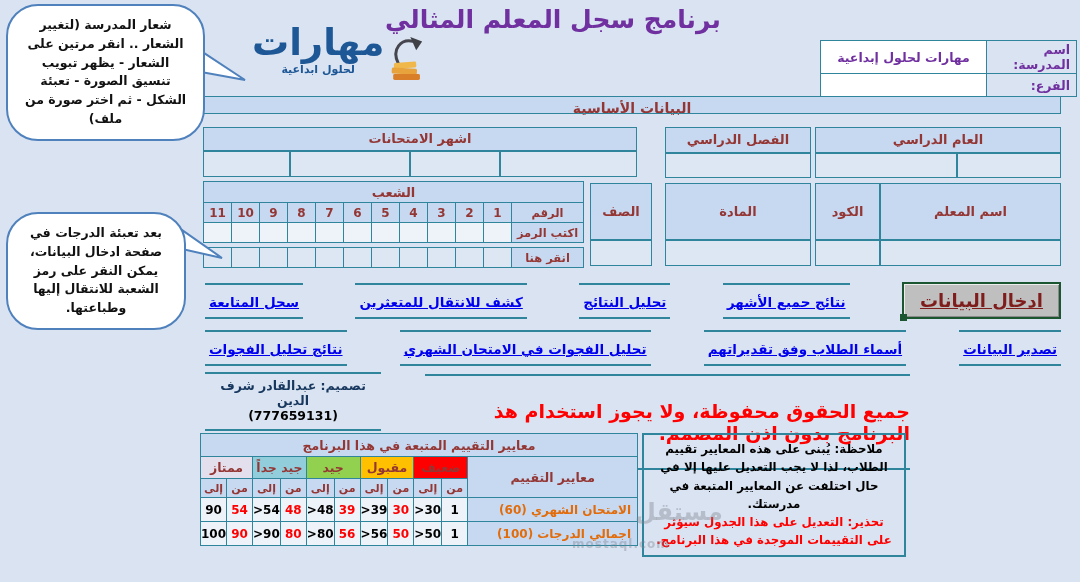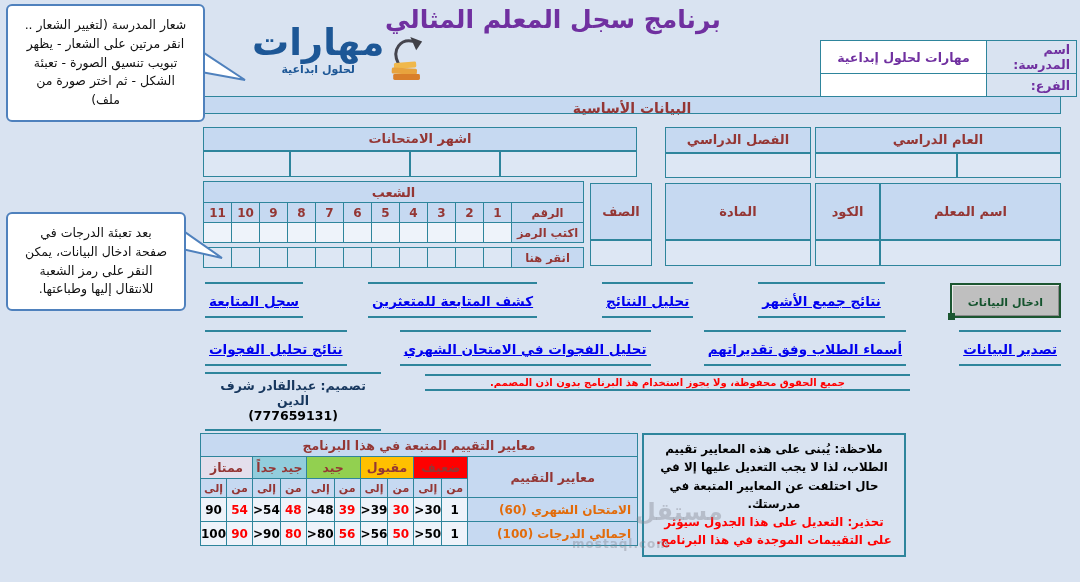--- a/index.html
+++ b/index.html
@@ -4,22 +4,22 @@
 <style>
   :root{
     --bg:#d9e3f1; --hd:#c6d9f1; --cell:#dde7f4; --bord:#2e859c;
     --maroon:#943634; --purple:#7030a0; --link:#0000ee; --red:#ff0000; --orange:#e26b0a;
   }
   *{box-sizing:border-box;margin:0;padding:0;font-family:"DejaVu Sans",sans-serif;}
   html,body{background:#fff;}
   .stage{position:relative;width:1080px;height:582px;background:var(--bg);overflow:hidden;direction:rtl;}
   .abs{position:absolute;}
   
-  .bubble{background:#fff;border:2px solid #4f81bd;border-radius:6px;padding:10px 16px;
-          font-size:12.5px;font-weight:normal;color:#111;text-align:center;line-height:1.5;z-index:4;}
+  .bubble{background:#fff;border:2px solid #4f81bd;border-radius:32px;padding:10px 16px;
+          font-size:12.5px;font-weight:bold;color:#111;text-align:center;line-height:1.5;z-index:4;}
   .tail{z-index:3;}
   
   .logo{display:flex;align-items:flex-start;gap:4px;z-index:2;}
   .logo-txtwrap{display:flex;flex-direction:column;align-items:center;}
   .logo-name{color:#1d5796;font-size:37px;font-weight:bold;line-height:1;}
   .logo-tag{color:#1d5796;font-size:11px;font-weight:bold;margin-top:2px;}
   
   .title{color:var(--purple);font-size:25px;font-weight:bold;text-align:center;}
   
   table{border-collapse:collapse;}
@@ -43,28 +43,28 @@
   .sections .codecell{background:#eef3fa;width:28px;}
   .sections .clickcell{background:var(--cell);width:28px;}
   .sections .shd{height:21px;font-size:13px;}
   
   .navrow{display:flex;justify-content:space-between;align-items:center;direction:rtl;}
   .navcell{border-top:2px solid var(--bord);border-bottom:2px solid var(--bord);padding:7px 4px 6px;}
   .navcell span{color:var(--link);text-decoration:underline;font-weight:bold;font-size:13.5px;}
   .navbtn{background:#bfbfbf;border:2px solid #1c5631;padding:6px 16px;position:relative;
           box-shadow:inset 1px 1px 0 #ececec,inset -1px -1px 0 #8a8a8a;}
   .navbtn::after{content:"";position:absolute;left:-4px;bottom:-4px;width:7px;height:7px;background:#1c5631;}
-  .navbtn span{color:#14532d;font-weight:bold;font-size:11px;}
+  .navbtn span{color:#7f1d1d;text-decoration:underline;font-weight:bold;font-size:18px;}
   
   .designer{border-top:2px solid var(--bord);border-bottom:2px solid var(--bord);
             text-align:center;padding:4px 0 6px;font-size:12.5px;font-weight:bold;}
   .designer .l1{color:#17375e;}
   .designer .l2{color:#000;direction:ltr;}
   .copyright{border-top:2px solid var(--bord);border-bottom:2px solid var(--bord);
-             color:var(--red);font-weight:bold;font-size:10px;text-align:center;padding:1px 0;}
+             color:var(--red);font-weight:bold;font-size:19px;text-align:right;padding:24px 0;}
   
   .criteria td{text-align:center;font-weight:bold;}
   .criteria .ttl{background:var(--hd);color:var(--maroon);font-size:12.5px;height:23px;}
   .criteria .cat{font-size:12.5px;color:var(--maroon);height:22px;}
   .criteria .ft{background:var(--hd);color:var(--maroon);font-size:11px;height:19px;width:26px;}
   .criteria .collab{background:var(--hd);color:var(--maroon);font-size:12.5px;width:170px;}
   .criteria .rowlab{background:var(--hd);color:var(--orange);font-size:12px;text-align:right;padding-right:6px;height:24px;}
   .criteria .num{background:#eef3fa;color:#000;font-size:12px;direction:ltr;}
   .criteria .num.red{color:var(--red);}
   
@@ -219,21 +219,21 @@
     <span>بعد تعبئة الدرجات في صفحة ادخال البيانات، يمكن النقر على رمز الشعبة للانتقال إليها وطباعتها.</span>
   </div>
   <svg class="abs tail" style="left:182px;top:226px;" width="42" height="36">
     <polygon points="0,4 0,23 40,32" fill="#ffffff" stroke="#4f81bd" stroke-width="2"></polygon>
   </svg>
 
   <div class="navrow abs" id="nav1" style="left:205px;top:282px;width:856px;">
       <div class="navbtn"><span>ادخال البيانات</span></div>
       <div class="navcell"><span>نتائج جميع الأشهر</span></div>
       <div class="navcell"><span>تحليل النتائج</span></div>
-      <div class="navcell"><span>كشف المتابعة للمتعثرين</span></div>
+      <div class="navcell"><span>كشف للانتقال للمتعثرين</span></div>
       <div class="navcell"><span>سجل المتابعة</span></div>
     </div>
   <div class="navrow abs" id="nav2" style="left:205px;top:330px;width:856px;">
       <div class="navcell"><span>تصدير البيانات</span></div>
       <div class="navcell"><span>أسماء الطلاب وفق تقديراتهم</span></div>
       <div class="navcell"><span>تحليل الفجوات في الامتحان الشهري</span></div>
       <div class="navcell"><span>نتائج تحليل الفجوات</span></div>
     </div>
 
   <div class="designer abs" style="left:205px;top:372px;width:176px;">

